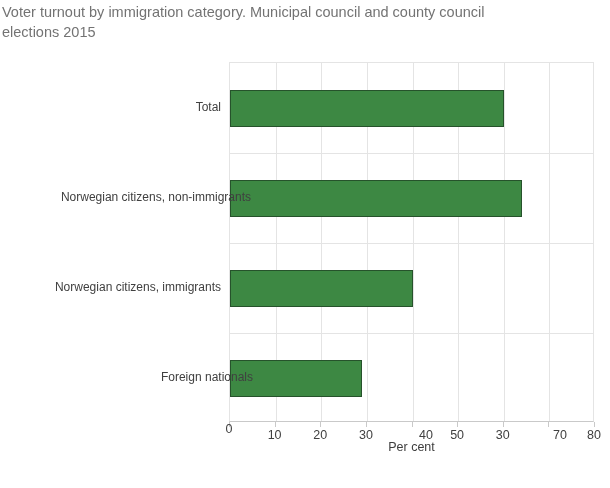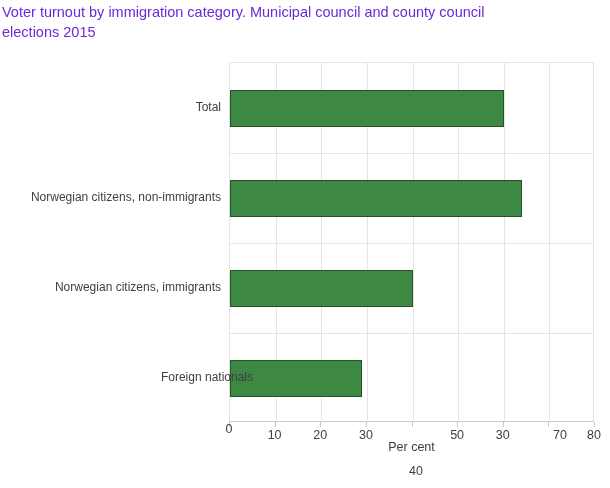--- a/index.html
+++ b/index.html
@@ -1,20 +1,20 @@
 <!DOCTYPE html>
 <html><head>
 <meta charset="utf-8">
 <style>
   html,body{margin:0;padding:0;background:#ffffff;}
   body{width:610px;height:488px;position:relative;overflow:hidden;
        font-family:"Liberation Sans", sans-serif;}
   .figure{position:absolute;inset:0;}
   .title{position:absolute;left:2px;top:2px;width:606px;
-         font-size:14.5px;line-height:20px;font-weight:normal;color:#6d28d9;}
+         font-size:14.5px;line-height:20px;font-weight:normal;color:#737373;}
   .title span{display:block;}
   .plot{position:absolute;left:229px;top:62px;width:365px;height:360px;
         border:1px solid #e4e4e4;border-bottom:1px solid #c9c9c9;
         box-sizing:border-box;}
   .gridx{position:absolute;top:0;bottom:0;width:1px;background:#e4e4e4;}
   .gridy{position:absolute;left:0;right:0;height:1px;background:#e4e4e4;}
   .bar{position:absolute;left:0;height:37px;border:1px solid;box-sizing:border-box;}
   .ylab{position:absolute;left:0;width:221px;display:flex;align-items:center;
         justify-content:flex-end;font-size:12px;color:#404040;text-align:right;}
   .xlab{position:absolute;top:428px;width:44px;text-align:center;
@@ -47,36 +47,36 @@
       <div class="gridy" style="top: 180px;"></div>
       <div class="gridy" style="top: 270px;"></div>
       <div class="bar" style="top: 26.5px; width: 273.75px; background: rgb(61, 136, 67); border-color: rgb(38, 82, 43);"></div>
       <div class="bar" style="top: 116.5px; width: 292px; background: rgb(61, 136, 67); border-color: rgb(38, 82, 43);"></div>
       <div class="bar" style="top: 206.5px; width: 182.5px; background: rgb(61, 136, 67); border-color: rgb(38, 82, 43);"></div>
       <div class="bar" style="top: 296.5px; width: 132.312px; background: rgb(61, 136, 67); border-color: rgb(38, 82, 43);"></div>
     </div>
 
   <div>
       <div class="ylab" style="top: 62px; height: 90px;">Total</div>
-      <div class="ylab" style="top: 152px; height: 90px;">Norwegian citizens, non-immigrants</div>
+      <div class="ylab" style="top: 152px; height: 90px; padding-left: 30px;">Norwegian citizens, non-immigrants</div>
       <div class="ylab" style="top: 242px; height: 90px;">Norwegian citizens, immigrants</div>
       <div class="ylab" style="top: 332px; height: 90px; margin-left: 32px;">Foreign nationals</div>
     </div>
 
   <div>
       <div class="tickmark" style="left: 229px;"></div>
       <div class="xlab first" style="left: 207px;">0</div>
       <div class="tickmark" style="left: 274.625px;"></div>
       <div class="xlab" style="left: 252.625px;">10</div>
       <div class="tickmark" style="left: 320.25px;"></div>
       <div class="xlab" style="left: 298.25px;">20</div>
       <div class="tickmark" style="left: 365.875px;"></div>
       <div class="xlab" style="left: 344px;">30</div>
       <div class="tickmark" style="left: 411.5px;"></div>
-      <div class="xlab" style="left: 394px; margin-top: 36px;">40</div>
+      <div class="xlab" style="left: 404px;">40</div>
       <div class="tickmark" style="left: 457.125px;"></div>
       <div class="xlab" style="left: 435.125px;">50</div>
       <div class="tickmark" style="left: 502.75px;"></div>
       <div class="xlab" style="left: 480.75px;">30</div>
       <div class="tickmark" style="left: 548.375px;"></div>
       <div class="xlab" style="left: 538px;">70</div>
       <div class="tickmark" style="left: 594px;"></div>
       <div class="xlab" style="left: 572px;">80</div>
     </div>
 

